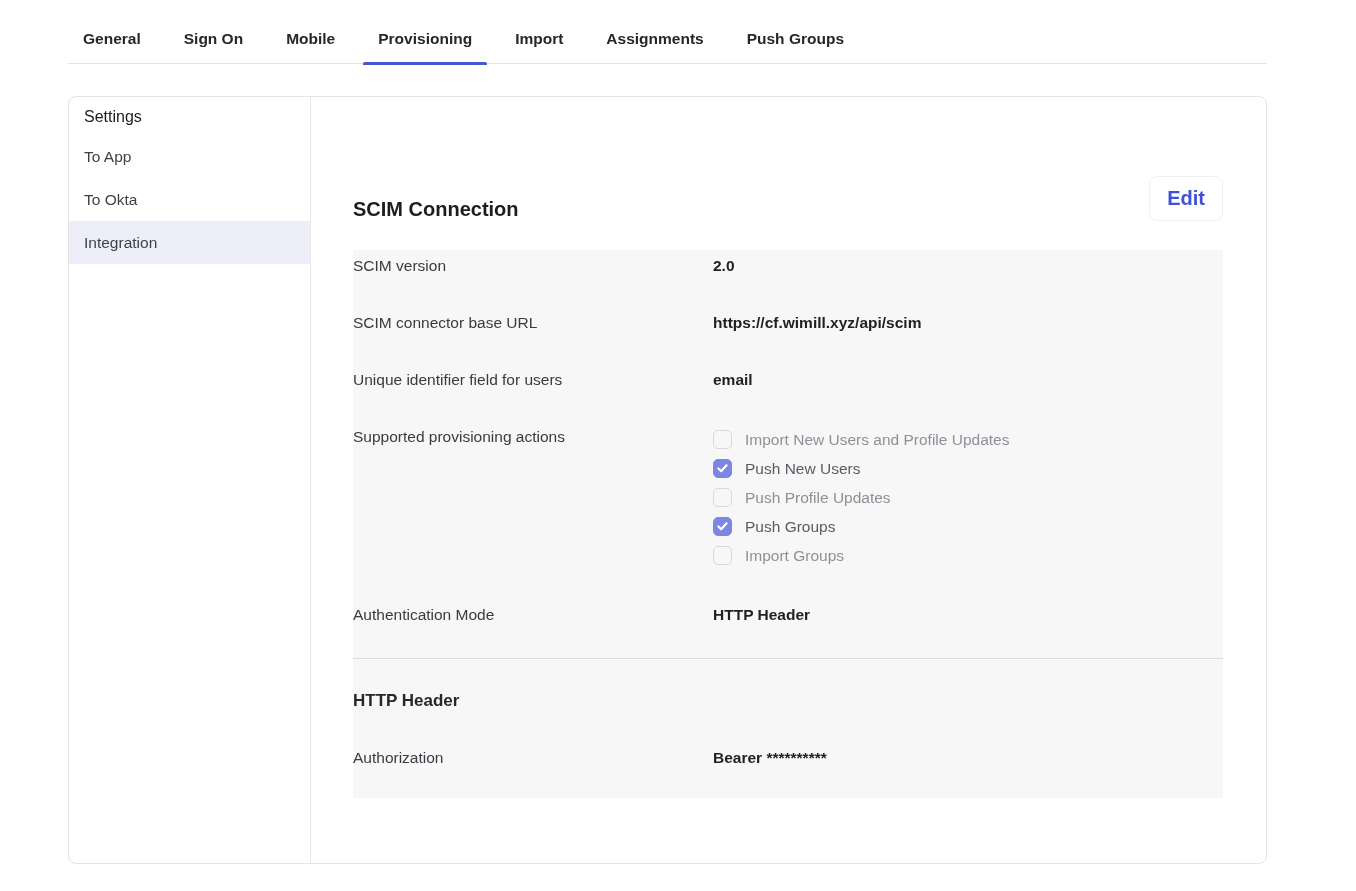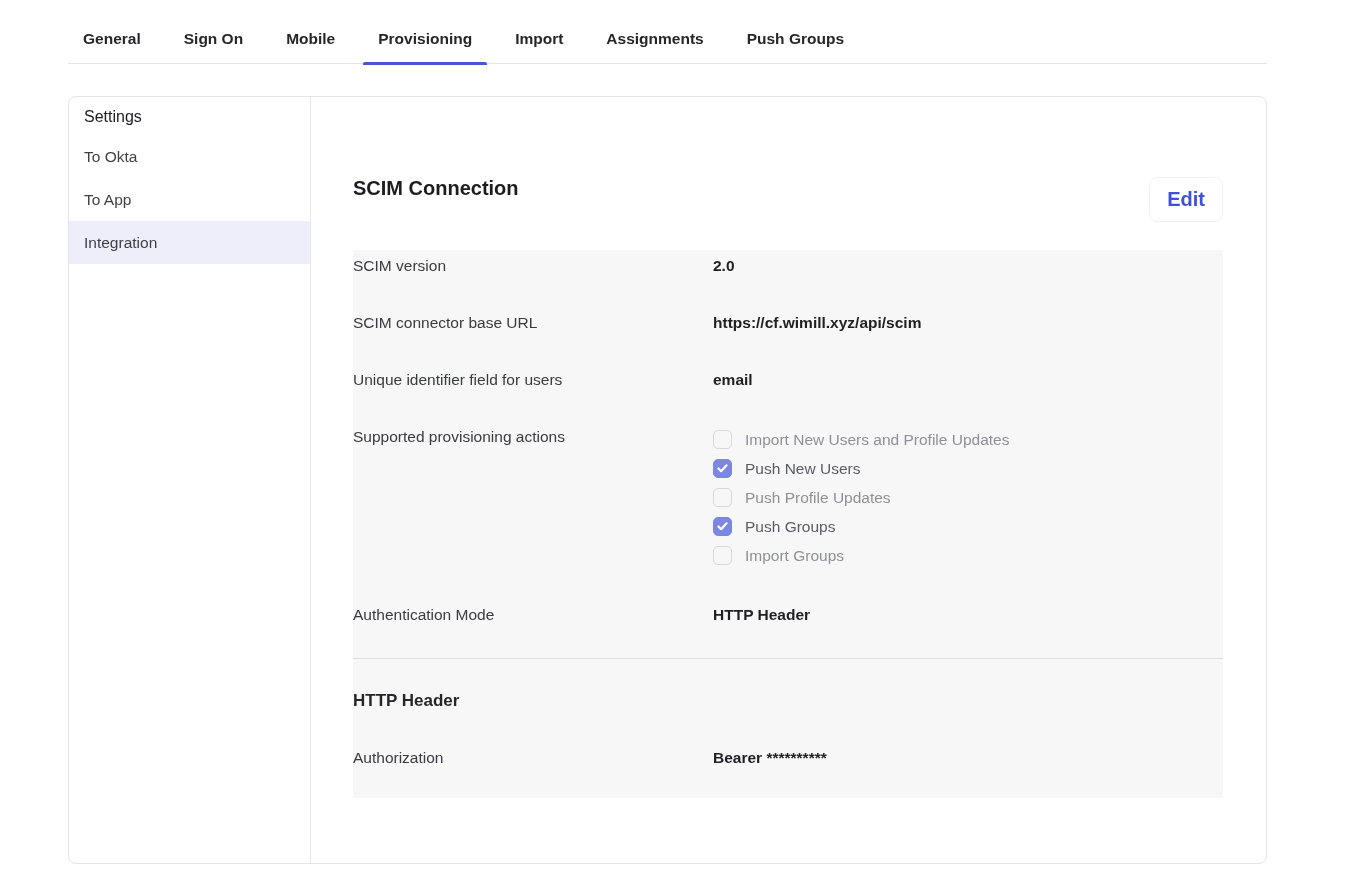--- a/index.html
+++ b/index.html
@@ -77,21 +77,21 @@
   .side-item.active { background: #eeeefb; }
 
   
   .content {
     flex: 1;
     padding: 80px 43px 0 42px;
   }
   .head-row {
     display: flex;
     justify-content: space-between;
-    align-items: flex-start;
+    align-items: flex-end;
     height: 44px;
     margin-bottom: 29px;
   }
   .section-title {
     font-size: 20px;
     font-weight: 700;
     color: #1d1d21;
   }
   .edit-btn {
     font-family: inherit;
@@ -171,22 +171,22 @@
   <div class="tab active">Provisioning</div>
   <div class="tab">Import</div>
   <div class="tab">Assignments</div>
   <div class="tab">Push Groups</div>
 </nav>
 
 <section class="card">
 
   <aside class="sidebar">
     <div class="side-item side-header">Settings</div>
+    <div class="side-item">To App</div>
     <div class="side-item">To Okta</div>
-    <div class="side-item">To App</div>
     <div class="side-item active">Integration</div>
   </aside>
 
   <div class="content">
 
     <div class="head-row">
       <h2 class="section-title">SCIM Connection</h2>
       <button class="edit-btn">Edit</button>
     </div>
 

